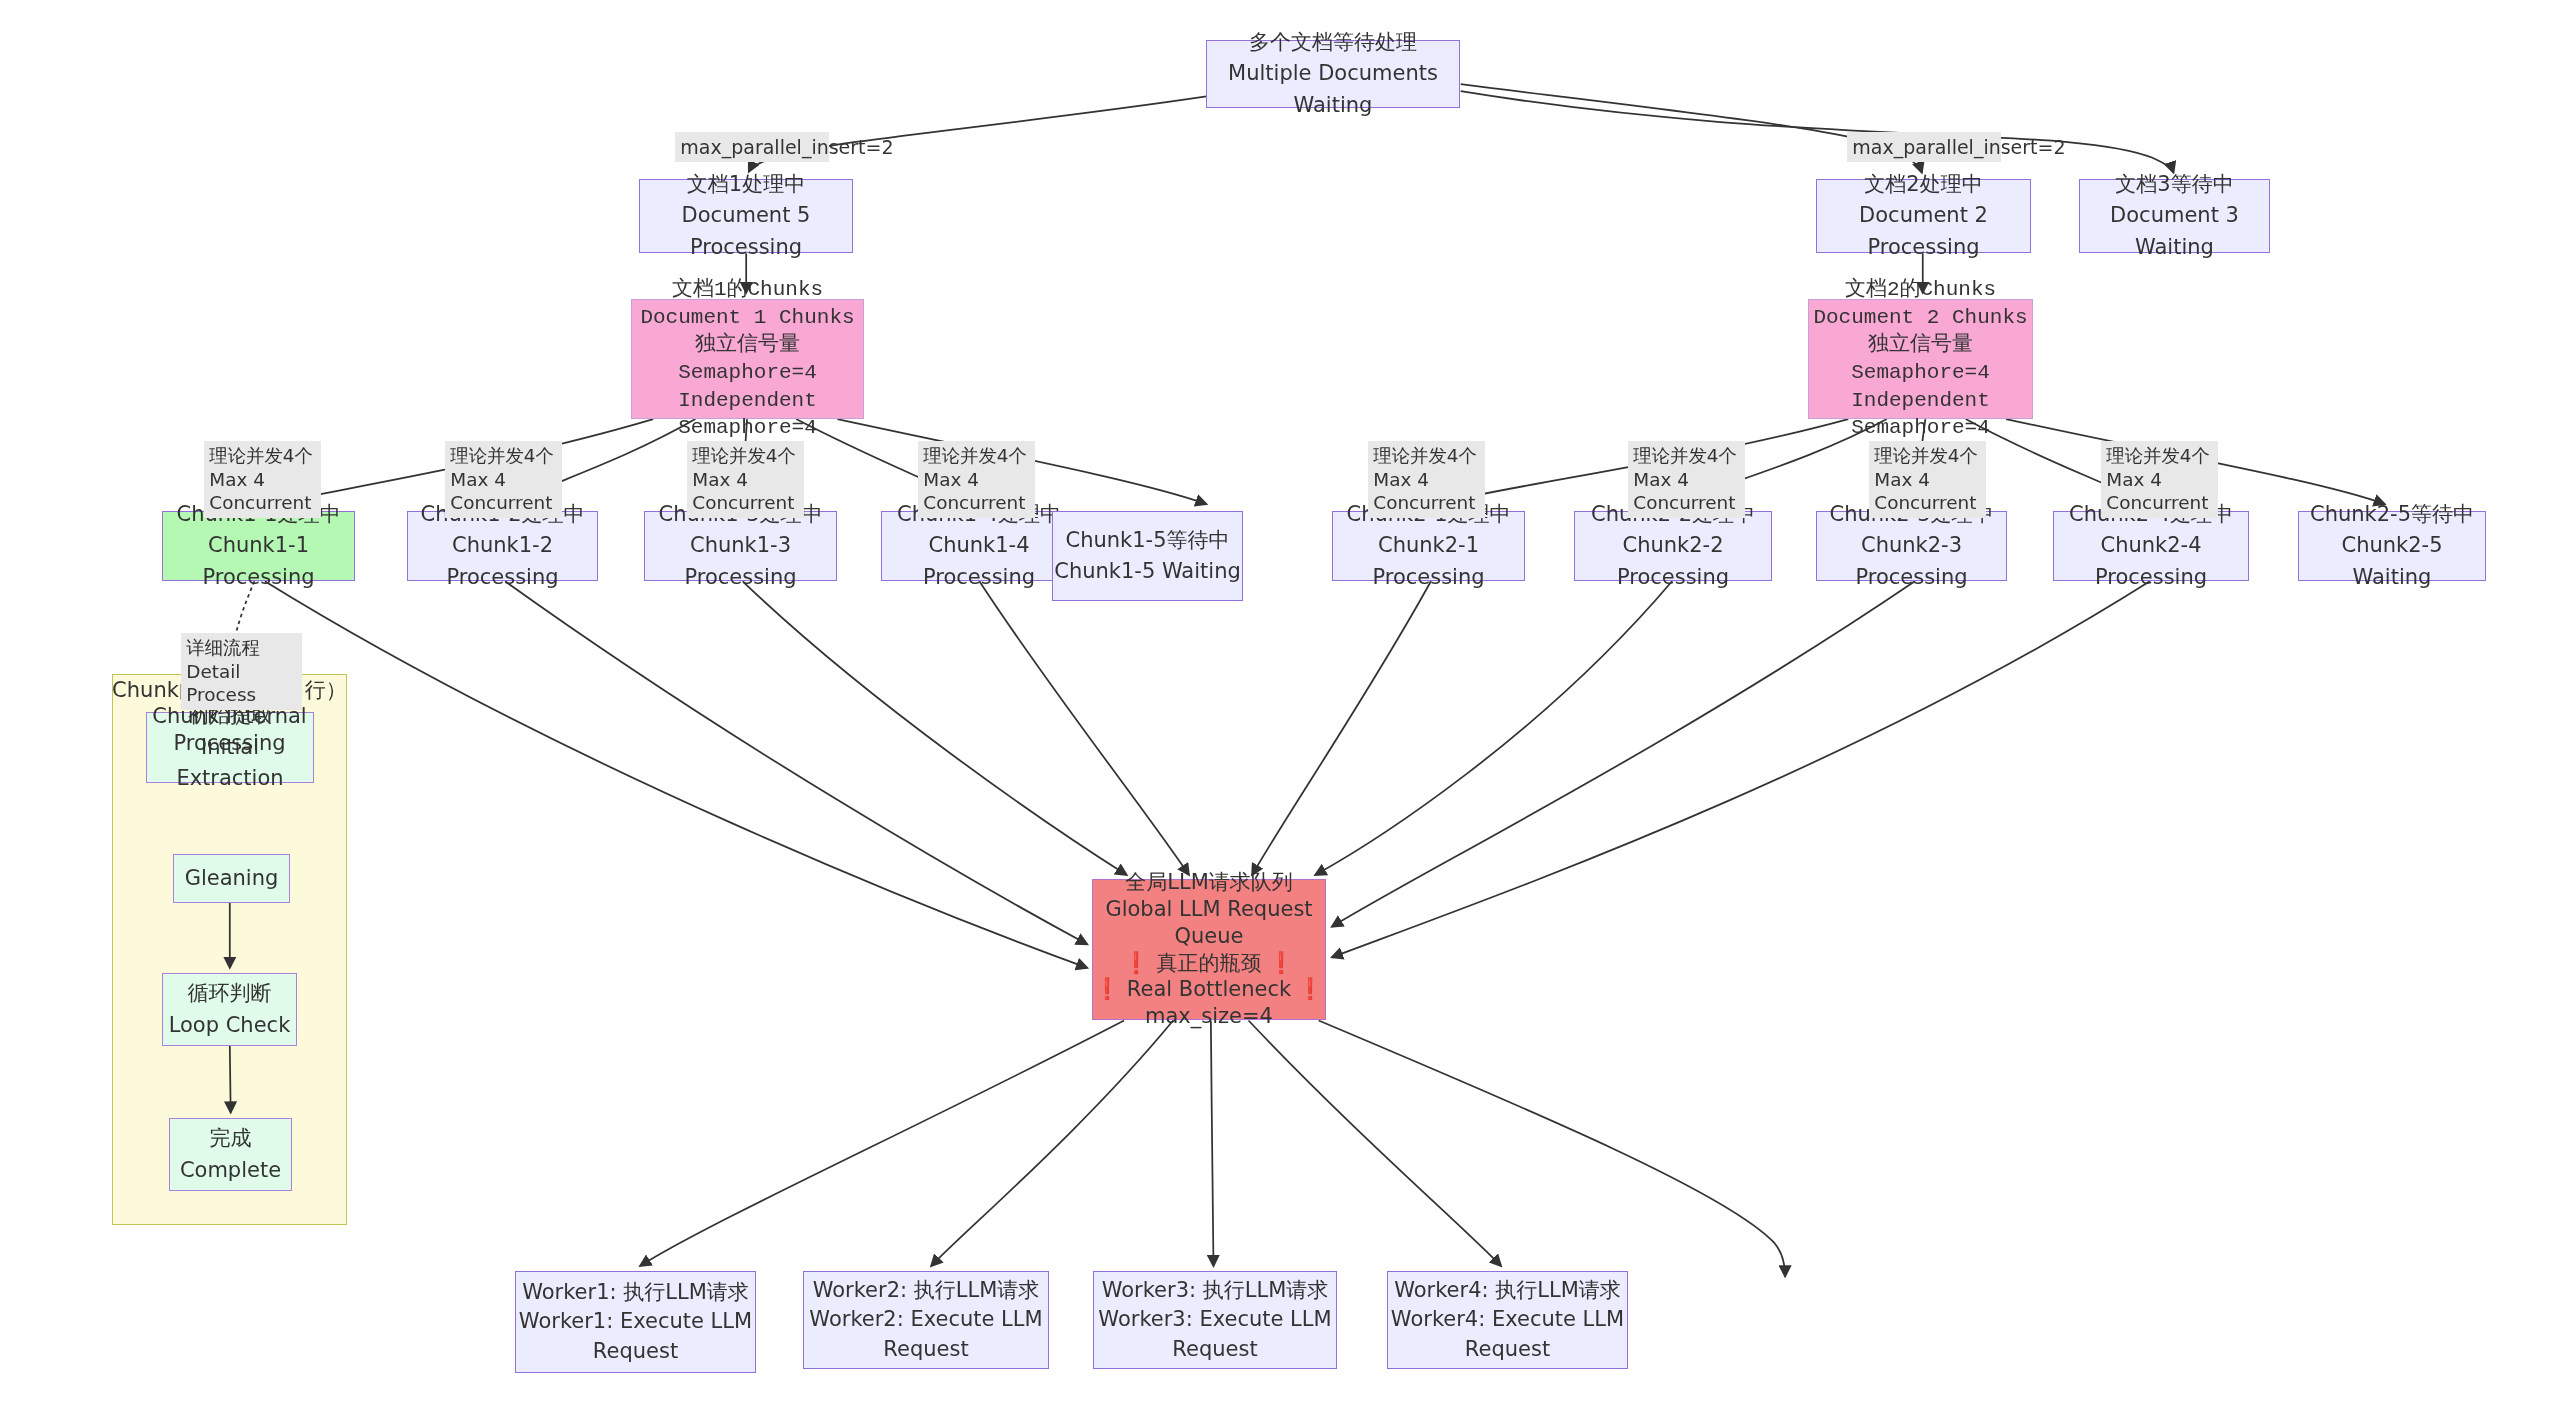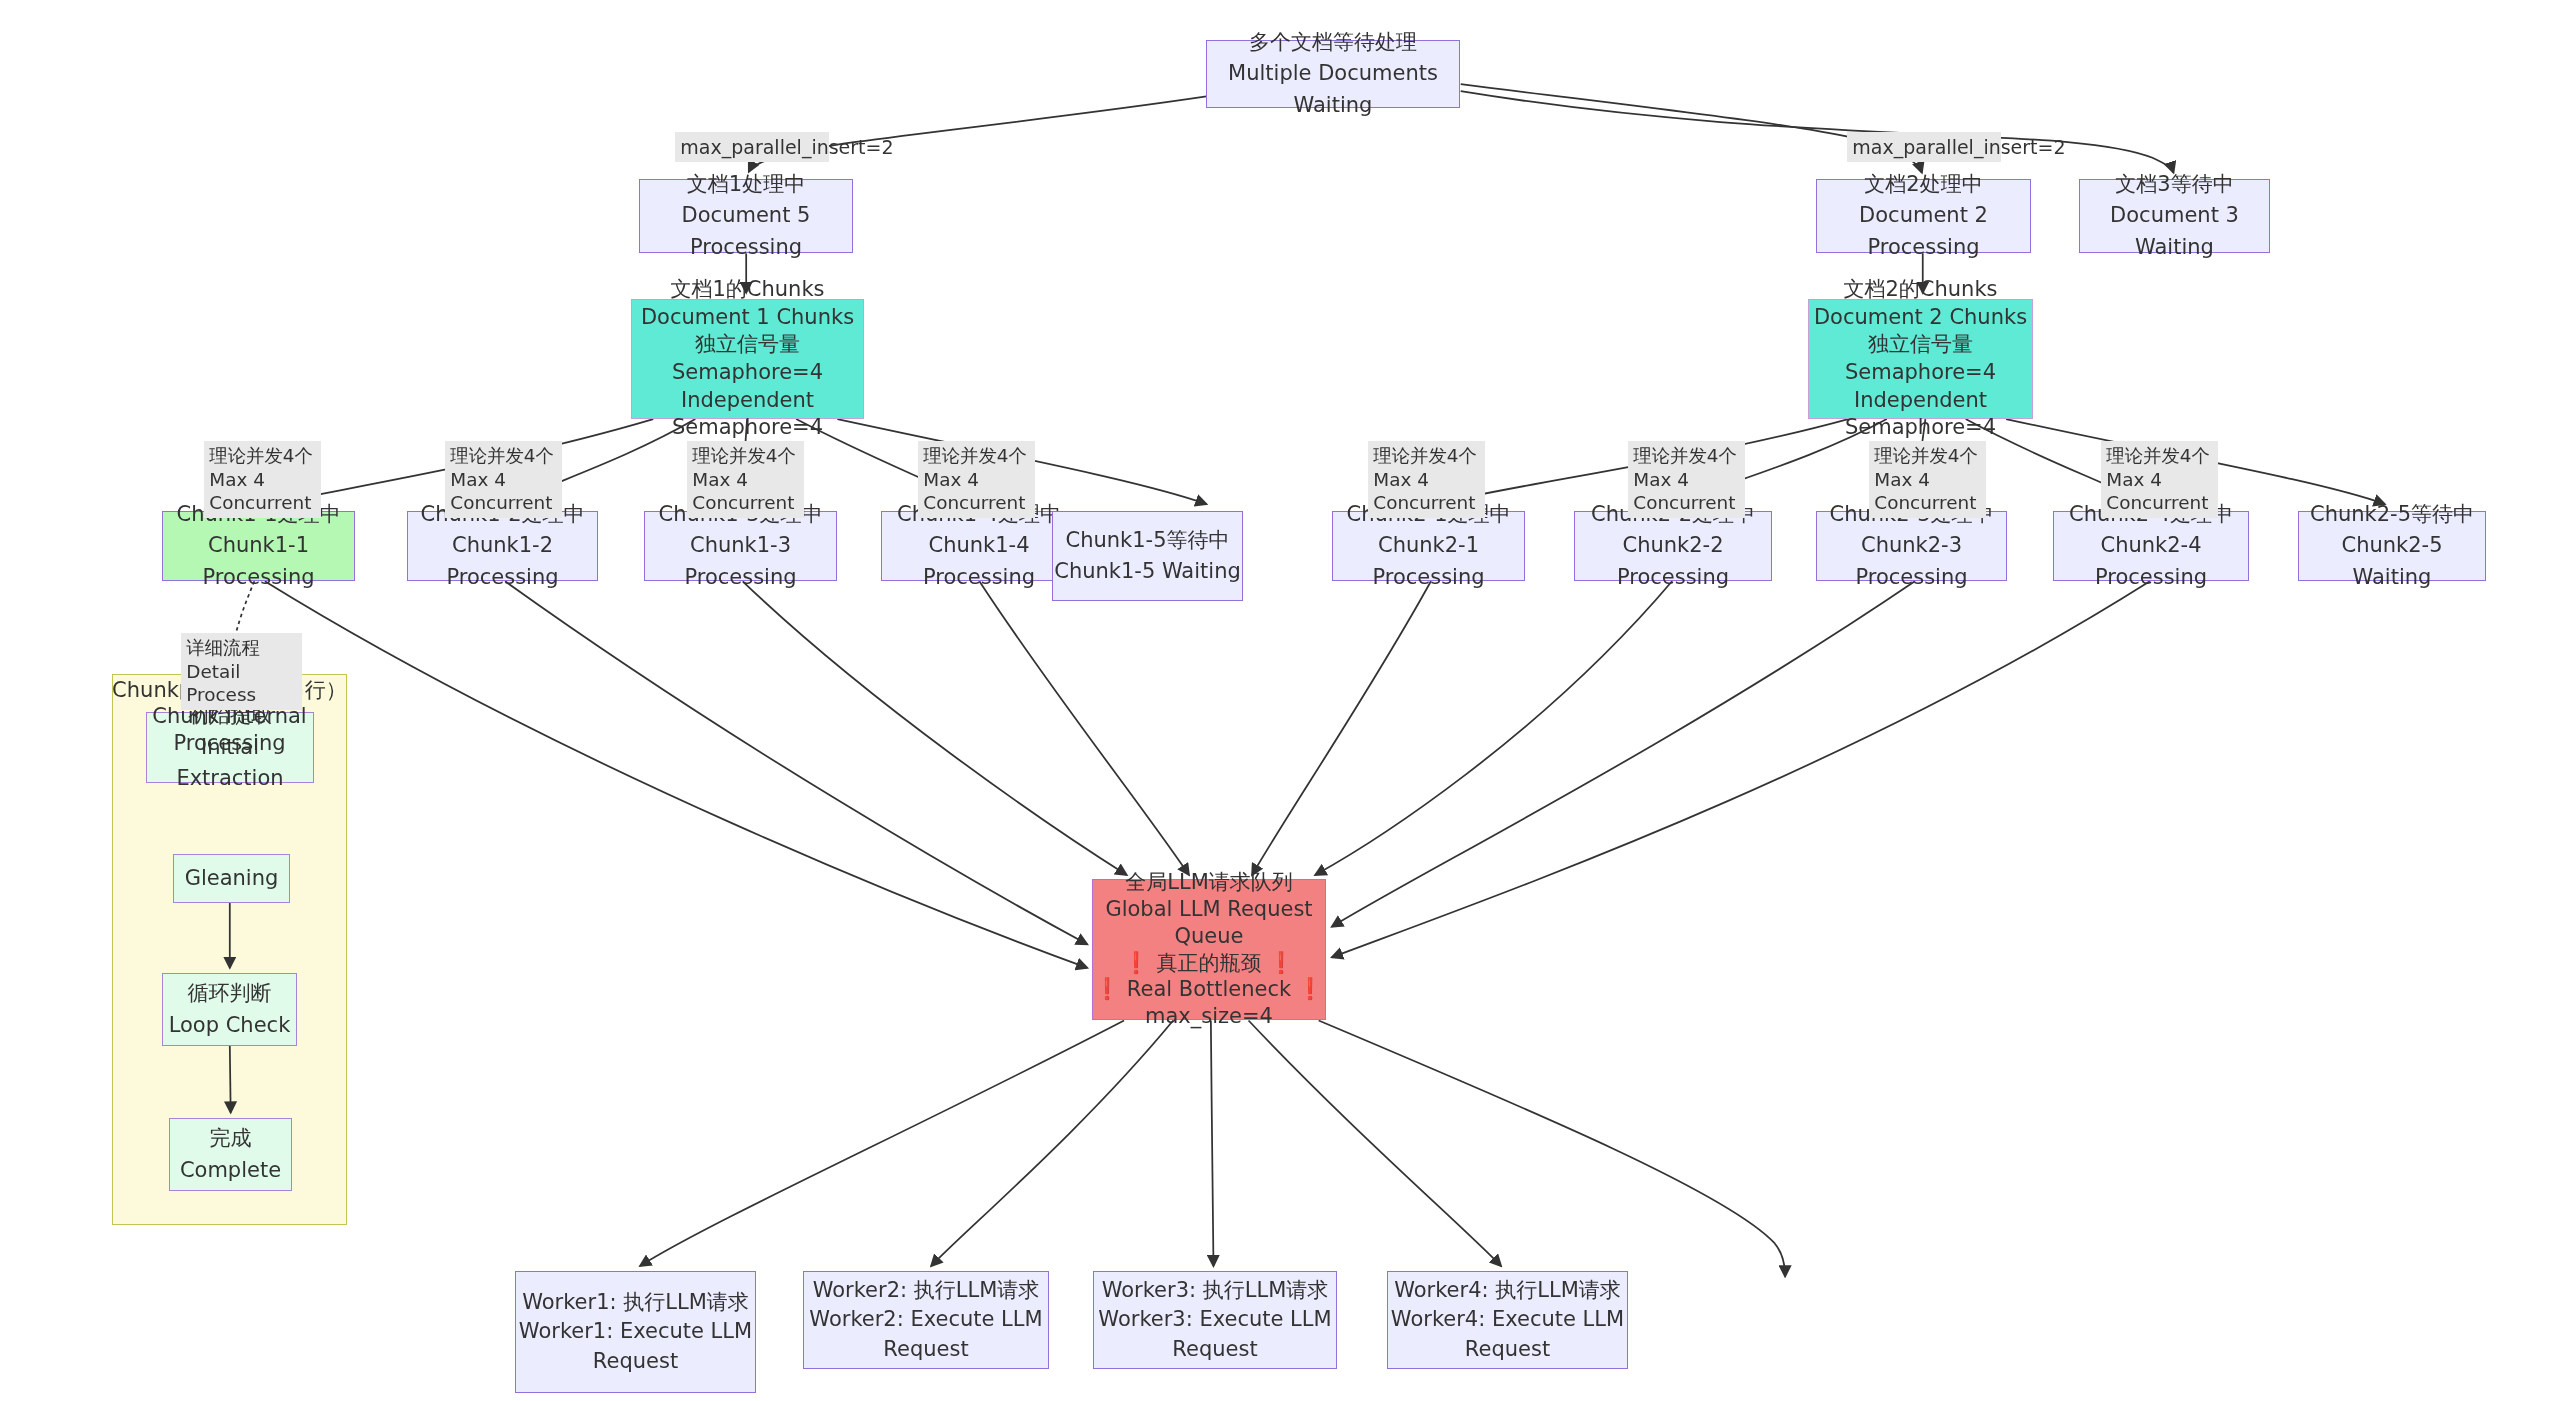--- a/index.html
+++ b/index.html
@@ -2,21 +2,21 @@
 <html style="font-size:14px"><head>
 <meta charset="utf-8">
 <style>
   html,body{margin:0;padding:0;background:#ffffff;}
   #stage{position:relative;width:2576px;height:1401px;overflow:hidden;
          font-family:"DejaVu Sans","Liberation Sans",sans-serif;color:#333333;}
   .node{position:absolute;display:flex;flex-direction:column;justify-content:center;
         align-items:center;text-align:center;font-size:21px;line-height:1.5;
         background:#ECECFF;border:1.8px solid #9370DB;box-sizing:border-box;z-index:2;}
   .node.green{background:#B4F8B4;}
-  .node.yellow{background:#5eead4;border-color:#C79FD9;line-height:1.32;}
+  .node.yellow{background:#f9a8d4;border-color:#C79FD9;line-height:1.32;font-family:Liberation Mono, monospace;}
   .node.mint{background:#E1FBEA;border-color:#A983D9;}
   .node.queue{background:#F48181;border-color:#B86FD4;line-height:1.28;}
   .node.pink{background:#FFBFBF;border-color:#C79FD9;}
   .node.worker{line-height:1.4;}
   .container{position:absolute;background:#FCFADB;border:1.8px solid #C3C356;
              box-sizing:border-box;z-index:0;}
   .sgtitle{position:absolute;text-align:center;font-size:21px;line-height:1.25;z-index:3;}
   .elabel{position:absolute;background:#E8E8E8;text-align:left;font-size:18.4px;
           line-height:1.3;padding:2.6px 5.3px;box-sizing:border-box;z-index:3;}
   .elabel.mono{font-size:19px;white-space:nowrap;}
@@ -171,21 +171,21 @@
     </div>
 
   <div class="node queue" style="left:1092px;top:879px;width:234px;height:141px">
       <div>全局LLM请求队列</div>
       <div>Global LLM Request Queue</div>
       <div>❗ 真正的瓶颈 ❗</div>
       <div>❗ Real Bottleneck ❗</div>
       <div>max_size=4</div>
     </div>
 
-  <div class="node worker" style="left:515px;top:1271px;width:241px;height:122px">
+  <div class="node worker" style="left:515px;top:1271px;width:241px;height:102px">
       <div>Worker1: 执行LLM请求</div>
       <div>Worker1: Execute LLM</div>
       <div>Request</div>
     </div>
   <div class="node worker" style="left:803px;top:1271px;width:246px;height:98px">
       <div>Worker2: 执行LLM请求</div>
       <div>Worker2: Execute LLM</div>
       <div>Request</div>
     </div>
   <div class="node worker" style="left:1093px;top:1271px;width:244px;height:98px">

